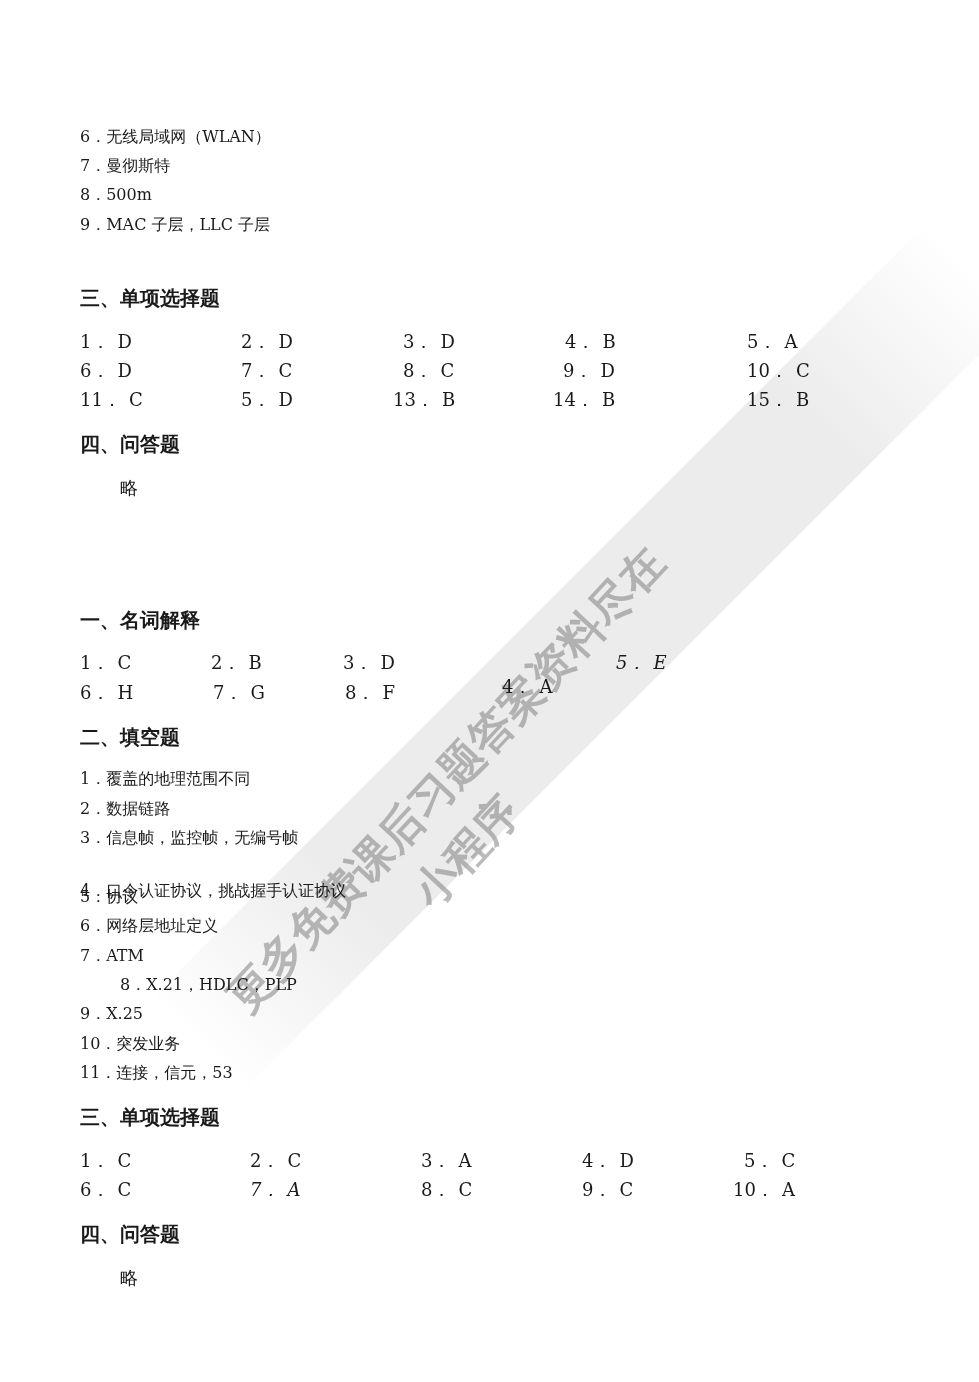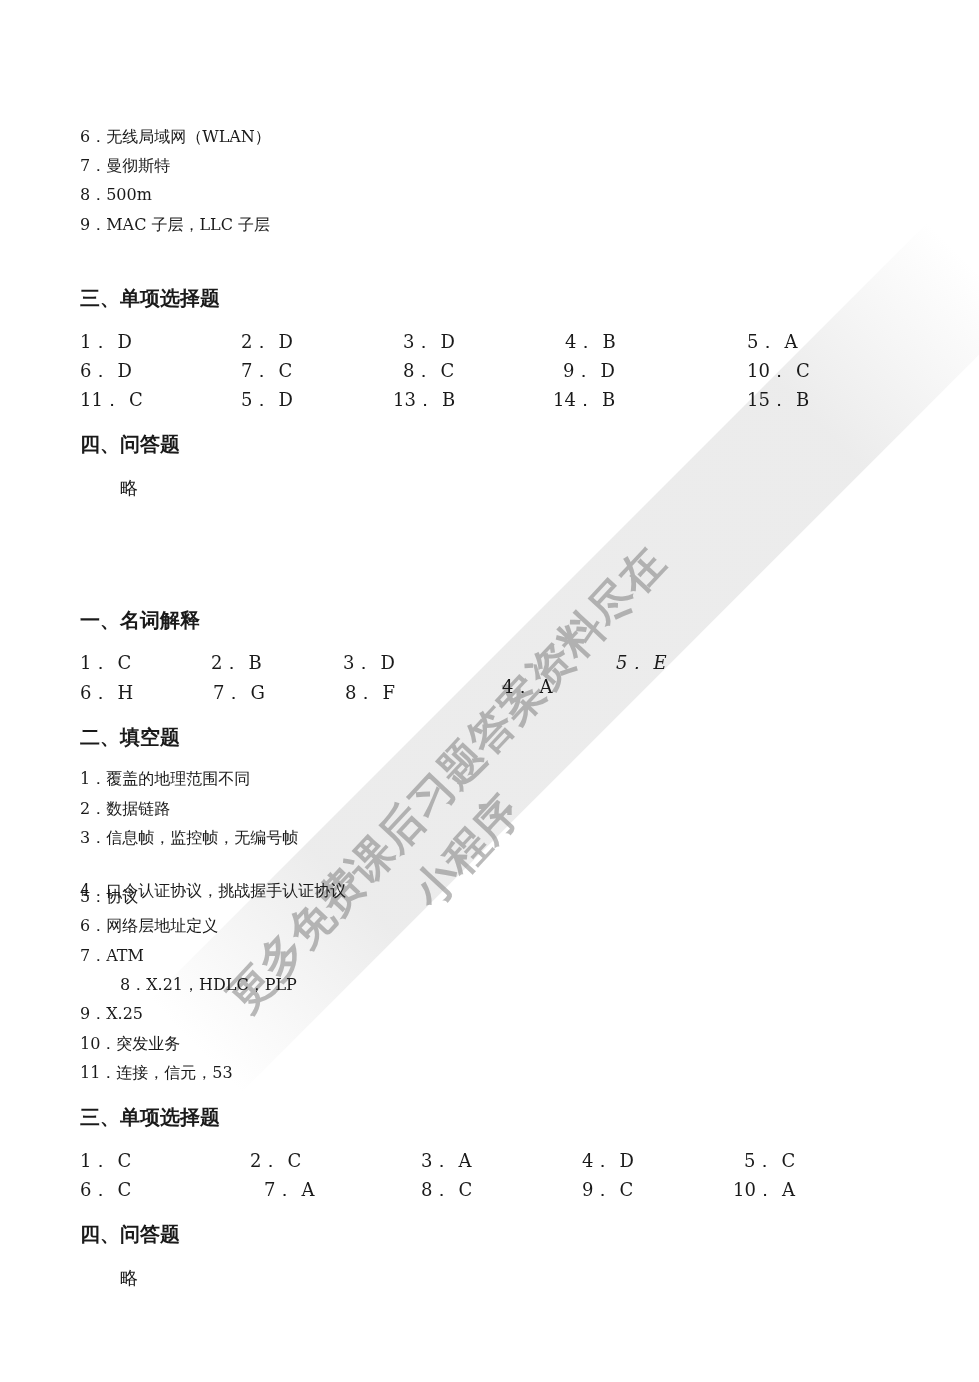--- a/index.html
+++ b/index.html
@@ -157,21 +157,21 @@
 
   <div class="heading" style="top:1106px;">三、单项选择题</div>
   <div>
     <div class="grid-cell" style="left:80px;top:1150px;"><span class="num">1．</span><span>C</span></div>
     <div class="grid-cell" style="left:250px;top:1150px;"><span class="num">2．</span><span>C</span></div>
     <div class="grid-cell" style="left:421px;top:1150px;"><span class="num">3．</span><span>A</span></div>
     <div class="grid-cell" style="left:582px;top:1150px;"><span class="num">4．</span><span>D</span></div>
     <div class="grid-cell" style="left:744px;top:1150px;"><span class="num">5．</span><span>C</span></div>
 
     <div class="grid-cell" style="left:80px;top:1179px;"><span class="num">6．</span><span>C</span></div>
-    <div class="grid-cell" style="left:264px;top:1179px;"><span class="num">7．</span><span>A</span></div>
+    <div class="grid-cell" style="left:250px;top:1179px;font-style:italic;"><span class="num">7．</span><span>A</span></div>
     <div class="grid-cell" style="left:421px;top:1179px;"><span class="num">8．</span><span>C</span></div>
     <div class="grid-cell" style="left:582px;top:1179px;"><span class="num">9．</span><span>C</span></div>
     <div class="grid-cell" style="left:733px;top:1179px;"><span class="num">10．</span><span>A</span></div>
   </div>
 
   <div class="heading" style="top:1223px;">四、问答题</div>
   <div class="omit" style="top:1267px;">略</div>
 
 </div>
 

